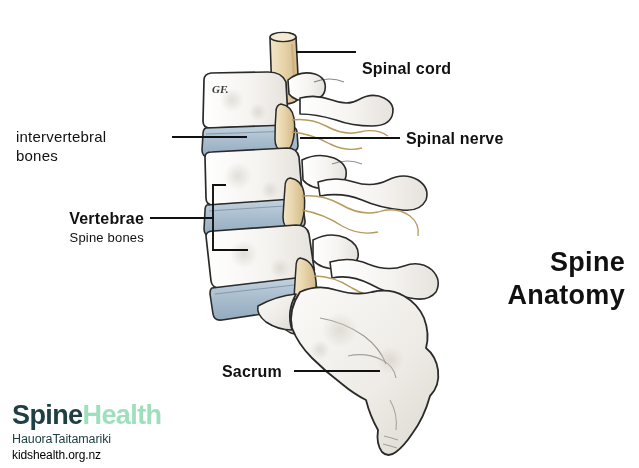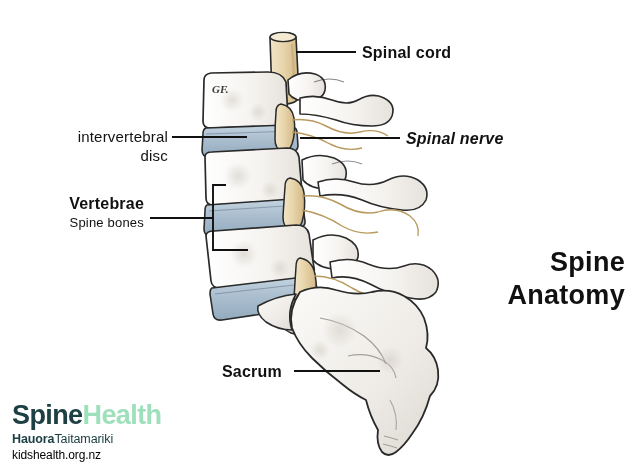--- a/index.html
+++ b/index.html
@@ -37,30 +37,30 @@
     font-weight: normal;
     font-size: 15px;
     letter-spacing: 0.2px;
   }
   .label-italic {
     font-weight: normal;
     font-size: 13px;
     letter-spacing: 0.2px;
   }
 
-  #lbl-spinal-cord   { left: 362px; top: 44px; }
-  #lbl-spinal-nerve  { left: 406px; top: 130px; font-style: italic; }
+  #lbl-spinal-cord   { left: 362px; top: 60px; }
+  #lbl-spinal-nerve  { left: 406px; top: 130px; }
   #lbl-disc {
     left: 16px; top: 128px;
     width: 152px;
-    text-align: right;
+    text-align: left;
     white-space: normal;
   }
   #lbl-vertebrae {
-    left: 24px; top: 195px;
+    left: 24px; top: 210px;
     width: 120px;
     text-align: right;
     white-space: normal;
   }
   #lbl-vertebrae .label-italic { display: block; margin-top: 1px; }
   #lbl-sacrum { left: 222px; top: 363px; }
 
   #title {
     position: absolute;
     left: 425px;
@@ -89,21 +89,21 @@
   }
   #logo-kids   { color: #1e4044; }
   #logo-health { color: #9fe0bc; }
   #logo-maori {
     margin-top: 4px;
     font-size: 12.5px;
     color: #1e4044;
     line-height: 1.1;
     letter-spacing: -0.1px;
   }
-  #logo-maori .m-bold { font-weight: bold; }
+  #logo-maori .m-bold { font-weight: normal; }
   #logo-url {
     margin-top: 2px;
     font-size: 12px;
     color: #000000;
     line-height: 1.1;
     letter-spacing: -0.1px;
   }
   .sig {
     position: absolute;
     left: 212px;
@@ -262,21 +262,21 @@
       <line x1="294" y1="371" x2="380" y2="371"></line>
     </g>
   </svg>
 
   <div class="label label-bold" id="lbl-spinal-cord">Spinal cord</div>
 
   <div class="label label-bold" id="lbl-spinal-nerve">Spinal nerve</div>
 
   <div class="label" id="lbl-disc">
     <span class="label-plain">intervertebral</span><br>
-    <span class="label-plain">disc</span>
+    <span class="label-plain">bones</span>
   </div>
 
   <div class="label" id="lbl-vertebrae">
     <span class="label-bold">Vertebrae</span>
     <span class="label-italic">Spine bones</span>
   </div>
 
   <div class="label label-bold" id="lbl-sacrum">Sacrum</div>
 
   <div id="title">

